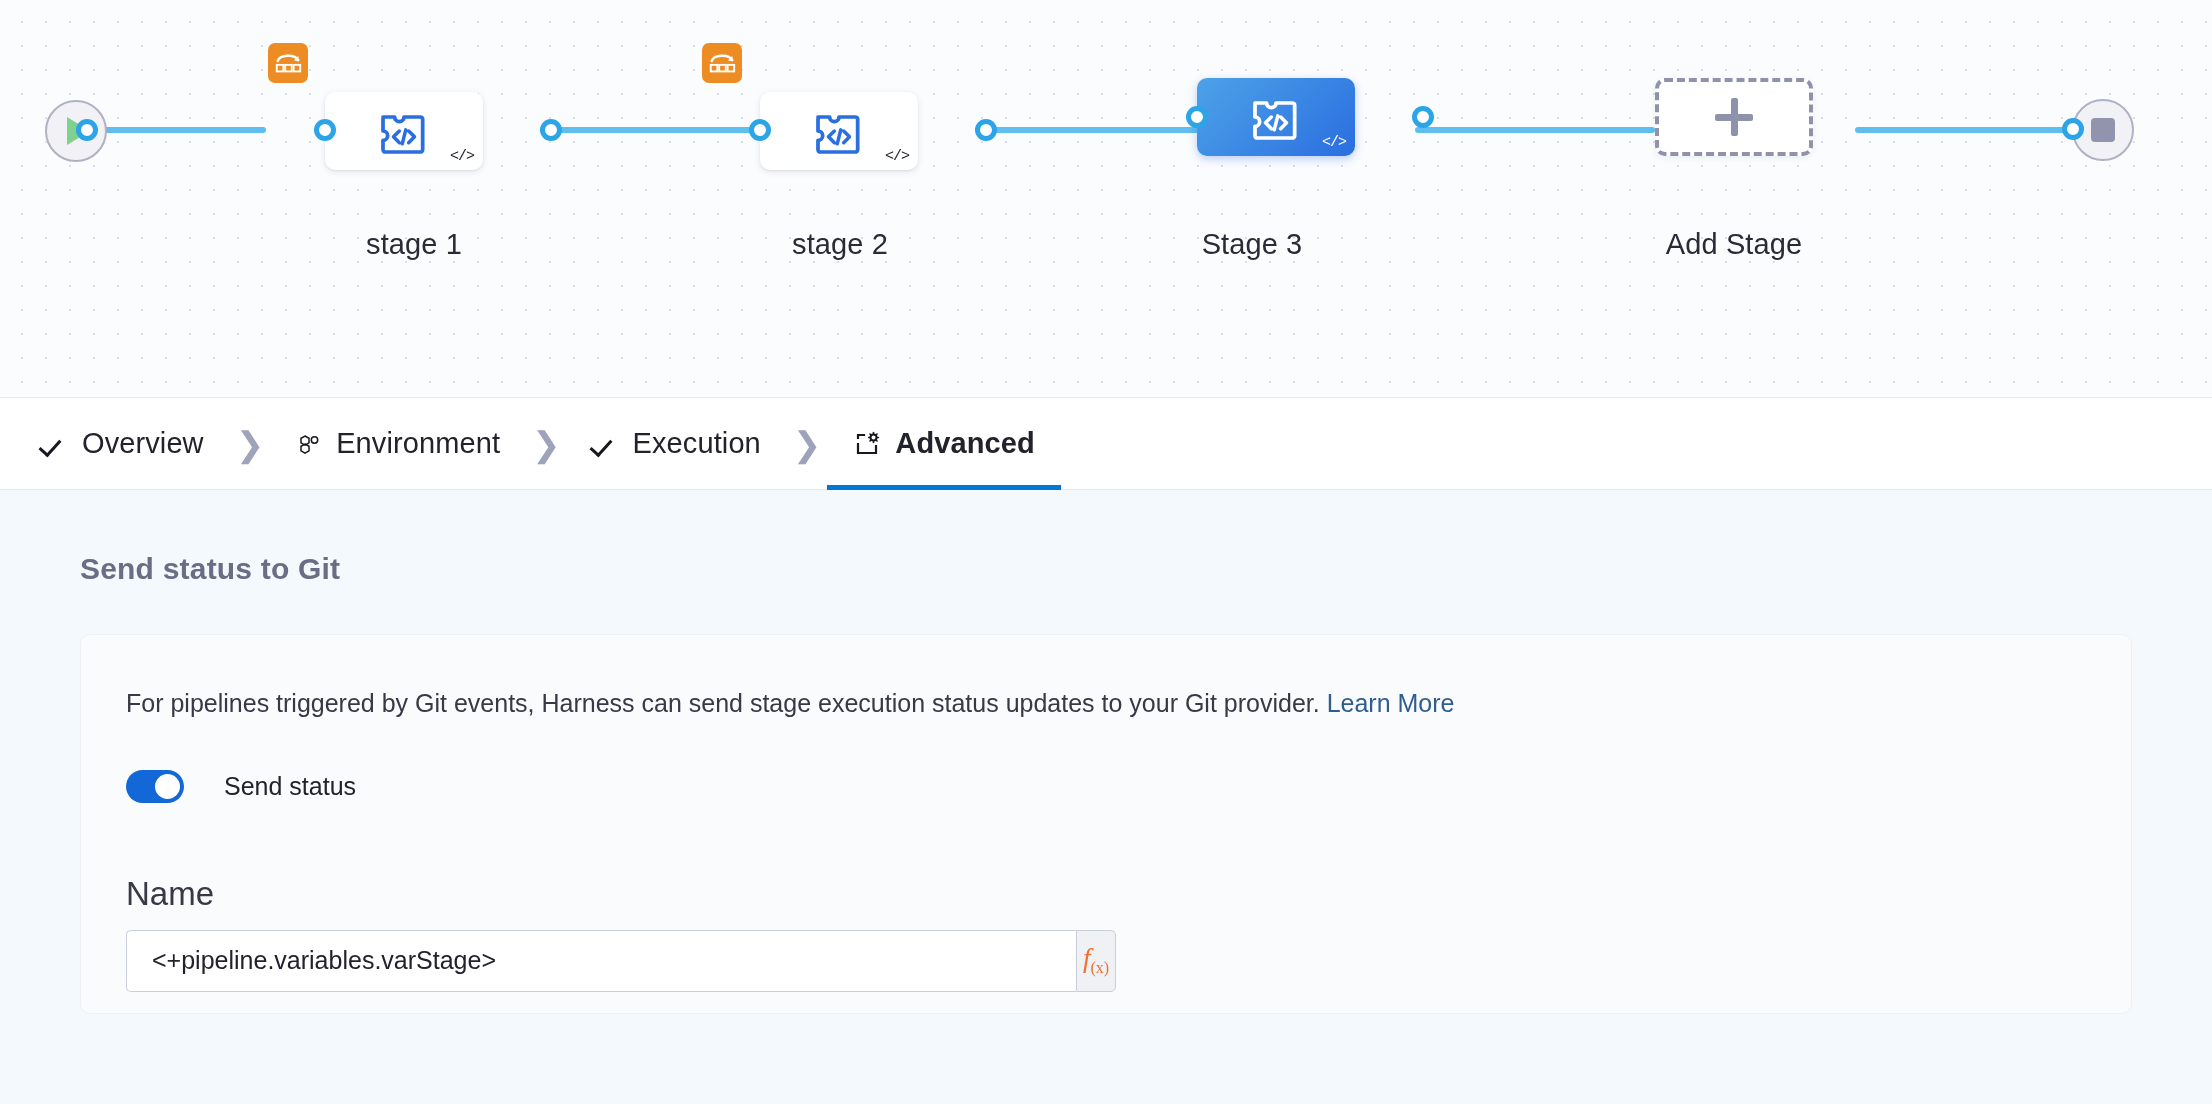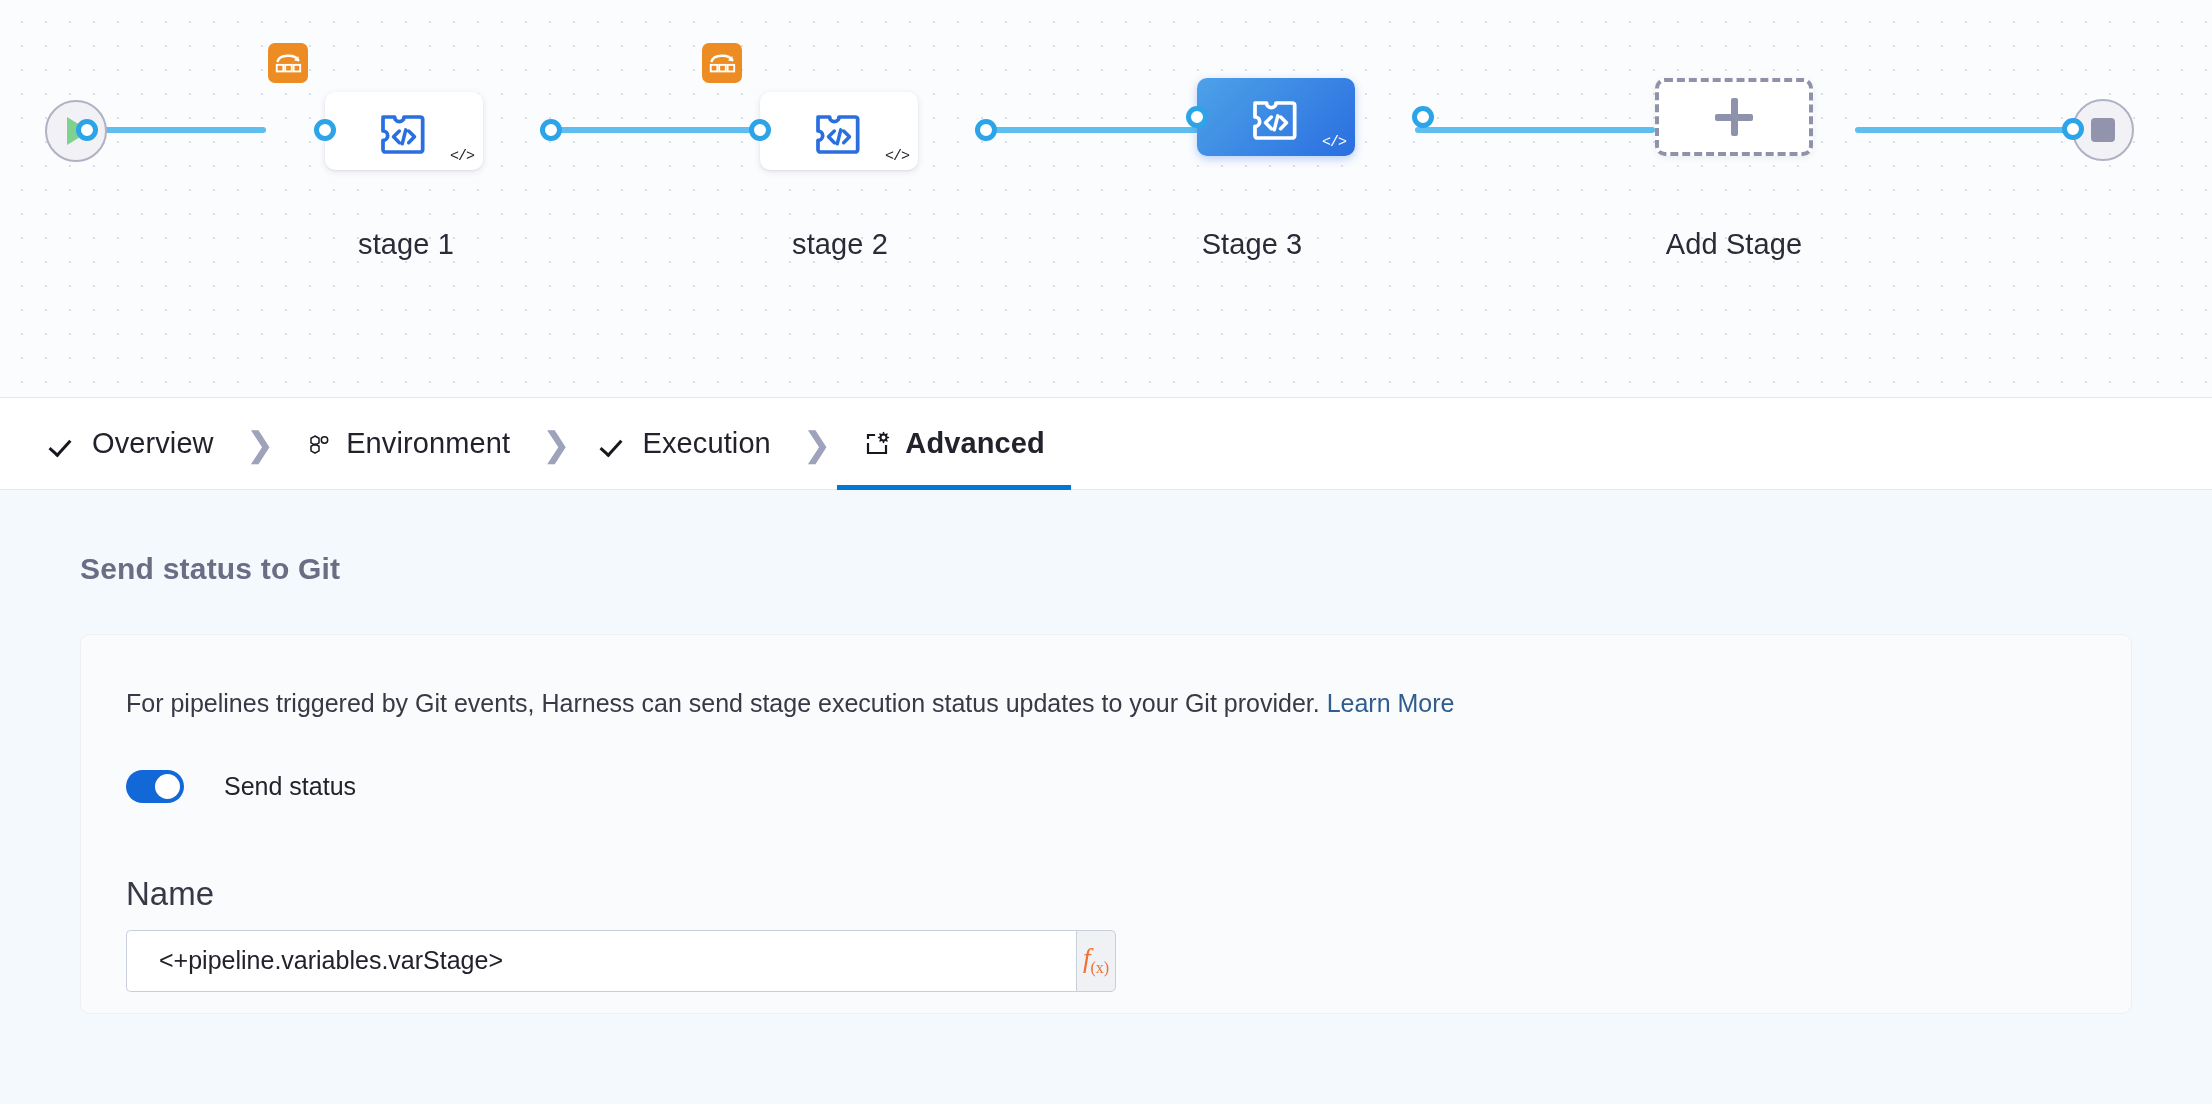--- a/index.html
+++ b/index.html
@@ -123,21 +123,21 @@
     letter-spacing: 0.1px;
   }
 
   
   #tabstrip {
     position: relative;
     width: 2212px; height: 92px;
     background: #ffffff;
     border-bottom: 1px solid #e3e6ee;
     display: flex; align-items: center;
-    padding-left: 26px;
+    padding-left: 16px;
   }
   .tab {
     position: relative;
     height: 92px;
     display: flex; align-items: center; gap: 14px;
     padding: 0 26px;
     cursor: pointer;
   }
   .tab .tab-text {
     font-size: 29px;
@@ -237,21 +237,21 @@
   #name-input {
     flex: 1;
     height: 62px;
     border: 1px solid #c9cedb;
     border-right: none;
     border-radius: 5px 0 0 5px;
     background: #ffffff;
     font-family: "Liberation Sans", sans-serif;
     font-size: 25px;
     color: #22222c;
-    padding: 0 32px;
+    padding: 0 25px;
     outline: none;
   }
   #fx-button {
     width: 40px; height: 62px;
     border: 1px solid #c9cedb;
     border-radius: 0 5px 5px 0;
     background: #eff1f5;
     display: flex; align-items: center; justify-content: center;
     cursor: pointer;
   }
@@ -290,21 +290,21 @@
     <svg width="30" height="30" viewBox="0 0 32 32">
       <path d="M5 14 C7 7, 23 6, 27 13" fill="none" stroke="#fff" stroke-width="2.6" stroke-linecap="round"></path>
       <path d="M27 8.5 L27.6 14 L22.4 13.2 Z" fill="#fff"></path>
       <rect x="4" y="18" width="7" height="7" fill="none" stroke="#fff" stroke-width="2"></rect>
       <rect x="13" y="18" width="7" height="7" fill="none" stroke="#fff" stroke-width="2"></rect>
       <rect x="22" y="18" width="7" height="7" fill="none" stroke="#fff" stroke-width="2"></rect>
     </svg>
   </div>
   <div class="port" style="left:314px;"></div>
   <div class="port" style="left:540px;"></div>
-  <div class="stage-label" style="left:256px;">stage 1</div>
+  <div class="stage-label" style="left:264px;">stage 1</div>
 
   <div class="stage-card" style="left:760px;">
     <svg width="56" height="56" viewBox="0 0 48 48">
       <path d="M6 12 h10 a4 4 0 0 0 8 0 h14 a2 2 0 0 1 2 2 v26 a2 2 0 0 1 -2 2 H8 a2 2 0 0 1 -2 -2 V32 a4 4 0 0 0 0 -8 V14 a2 2 0 0 1 2 -2 z" fill="none" stroke="#2a6ee0" stroke-width="3.2" stroke-linejoin="round"></path>
       <path d="M20 24 l-5 5 l5 5 M28 24 l5 5 l-5 5 M25.5 23 l-3 12" fill="none" stroke="#2a6ee0" stroke-width="3" stroke-linecap="round" stroke-linejoin="round"></path>
     </svg>
     <span class="code-corner">&lt;/&gt;</span>
   </div>
   <div class="matrix-badge" style="left:702px;">
     <svg width="30" height="30" viewBox="0 0 32 32">

